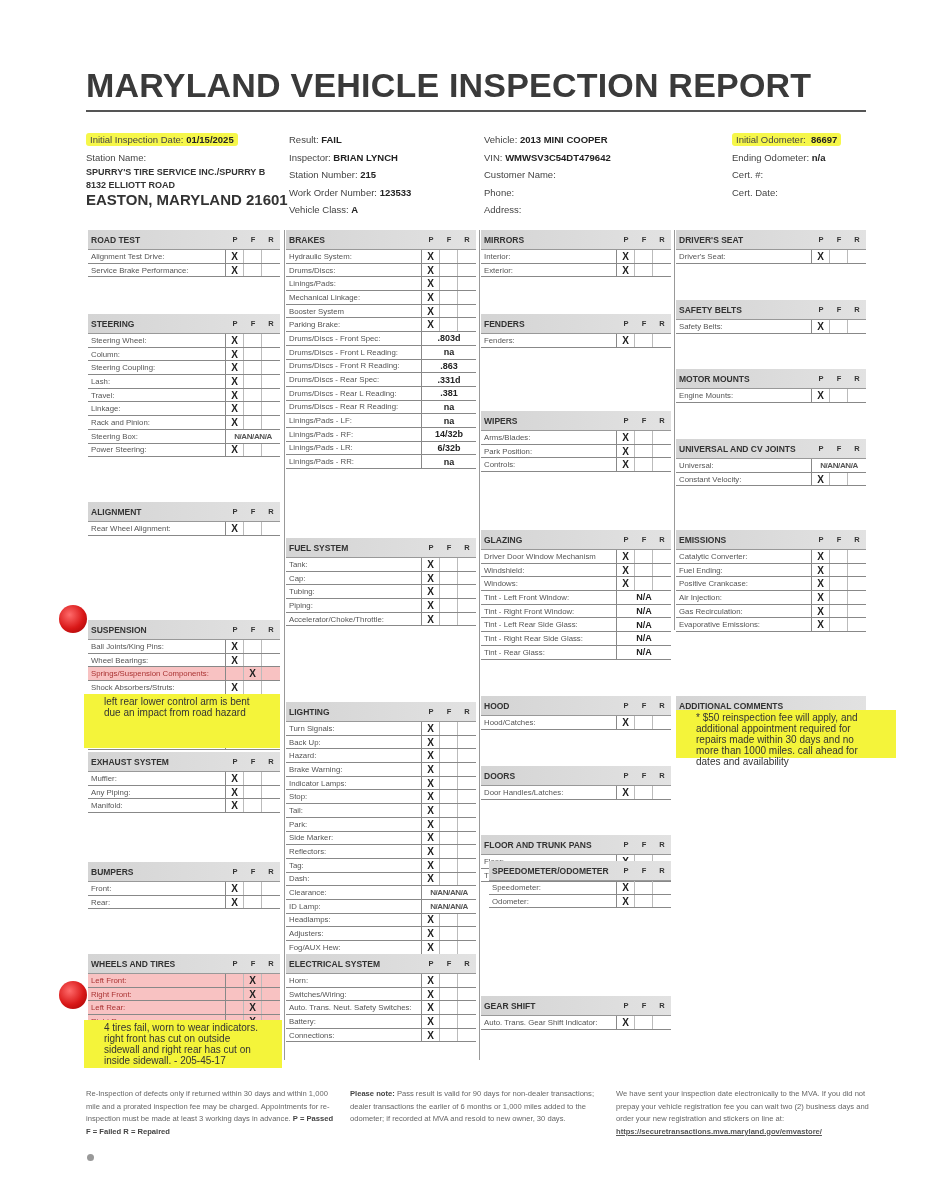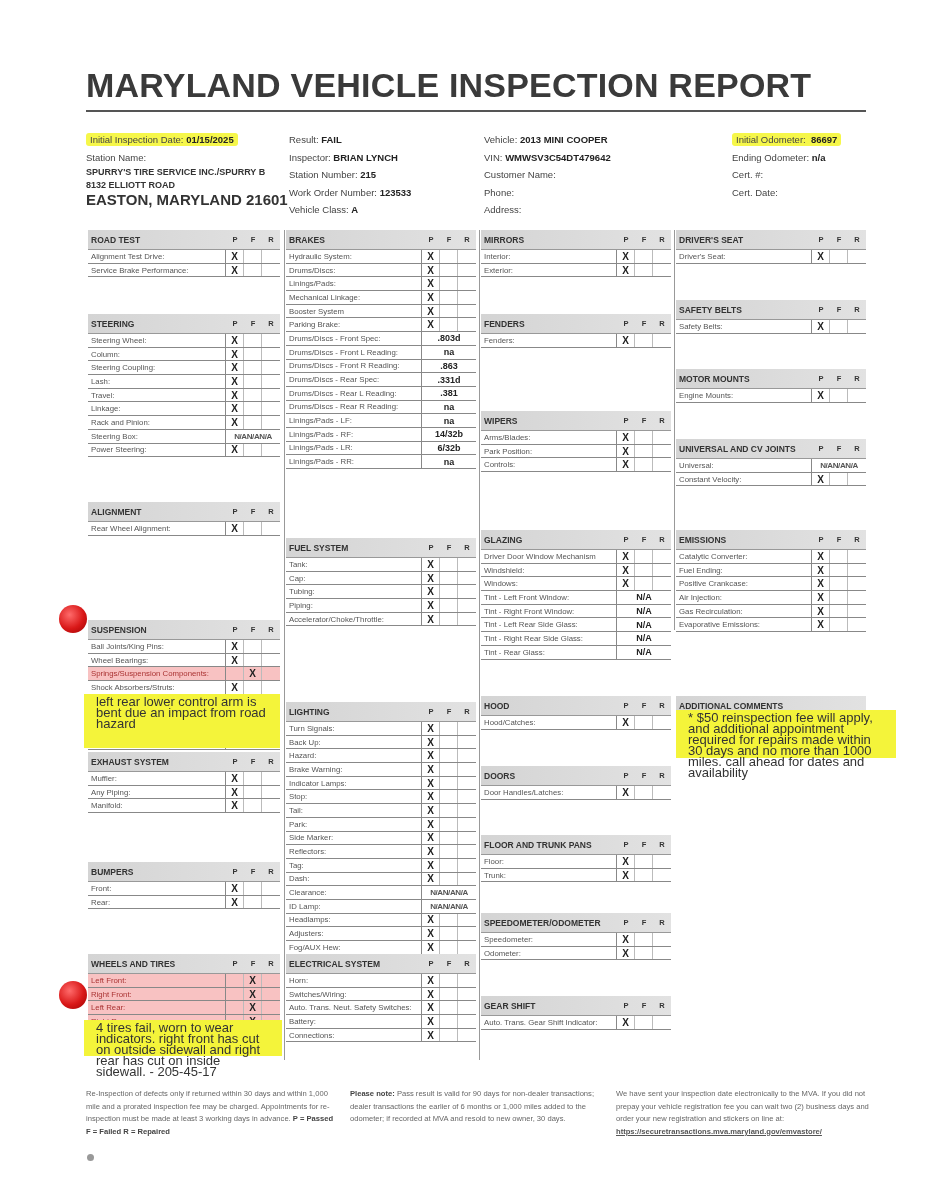--- a/index.html
+++ b/index.html
@@ -21,21 +21,21 @@
   .sec-hdr .col { width: 18px; text-align: center; font-size: 7.5px; }
   .row { display: flex; height: 13.7px; align-items: center; border-bottom: 1px solid #888; }
   .row .name { flex: 1; padding-left: 3px; color: #555; font-size: 7.8px; border-right: 1px solid #888; height: 100%; display: flex; align-items: center; white-space: nowrap; overflow: hidden; }
   .row .c { width: 18px; text-align: center; font-weight: bold; font-size: 10px; color: #222; border-right: 1px solid #bbb; height: 100%; display: flex; align-items: center; justify-content: center; }
   .row .c:last-child { border-right: none; }
   .row .wide { width: 54px; text-align: center; font-weight: bold; font-size: 9px; color: #222; }
   .row .na3 { width: 54px; text-align: center; font-weight: bold; font-size: 8px; color: #555; letter-spacing: -0.4px; }
   .row.failed { background: rgba(240, 120, 120, 0.45); }
   .row.failed .name { color: #a33; }
 
-  .note { position: absolute; background: #f4f43a; font-size: 13px; line-height: 11px; color: #333; padding: 2px 12px; }
+  .note { position: absolute; background: #f4f43a; font-size: 10px; line-height: 11px; color: #333; padding: 2px 20px; }
 
   .dot { position: absolute; width: 28px; height: 28px; border-radius: 50%; background: radial-gradient(circle at 38% 35%, #ff6b6b, #d91818 55%, #9b0000); }
 
   .vline { position: absolute; width: 1px; background: #999; }
 
   .footer { position: absolute; font-size: 7.6px; line-height: 12.5px; color: #666; }
   .footer b { color: #444; }
   .footer a { color: #555; font-weight: bold; text-decoration: underline; }
   .small-dot { position: absolute; left: 87px; top: 1154px; width: 7px; height: 7px; border-radius: 50%; background: #999; }
 </style>
@@ -294,21 +294,21 @@
       <span class="c">X</span>
       <span class="c"></span>
     </div>
     <div class="row failed">
       <span class="name">Right Rear:</span>
       <span class="c"></span>
       <span class="c">X</span>
       <span class="c"></span>
     </div>
   </div>
-<div class="note" style="left:84px; top:1020px; width:198px; height:36px;">4 tires fail, worn to wear indicators. right front has cut on outside sidewall and right rear has cut on inside sidewall. - 205-45-17</div>
+<div class="note" style="left:84px; top:1020px; width:198px; height:48px;">4 tires fail, worn to wear indicators. right front has cut on outside sidewall and right rear has cut on inside sidewall. - 205-45-17</div>
 
 <div class="sec" style="left:286px; top:230px; width:190px;">
     <div class="sec-hdr">
       <span class="name">BRAKES</span>
       <span class="col">P</span>
       <span class="col">F</span>
       <span class="col">R</span>
     </div>
     <div class="row">
       <span class="name">Hydraulic System:</span>
@@ -717,21 +717,21 @@
       <span class="c"></span>
       <span class="c"></span>
     </div>
     <div class="row">
       <span class="name">Trunk:</span>
       <span class="c">X</span>
       <span class="c"></span>
       <span class="c"></span>
     </div>
   </div>
-<div class="sec" style="left:481px; top:913px; width:190px;">
+<div class="sec" style="left:481px; top:861px; width:190px;padding-left:8px;">
     <div class="sec-hdr">
       <span class="name">SPEEDOMETER/ODOMETER</span>
       <span class="col">P</span>
       <span class="col">F</span>
       <span class="col">R</span>
     </div>
     <div class="row">
       <span class="name">Speedometer:</span>
       <span class="c">X</span>
       <span class="c"></span>

